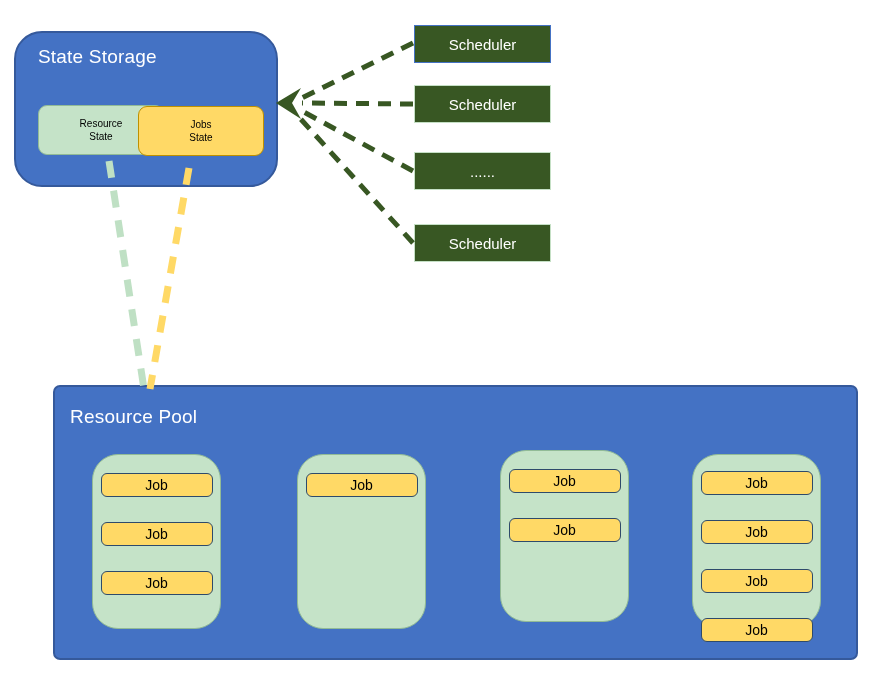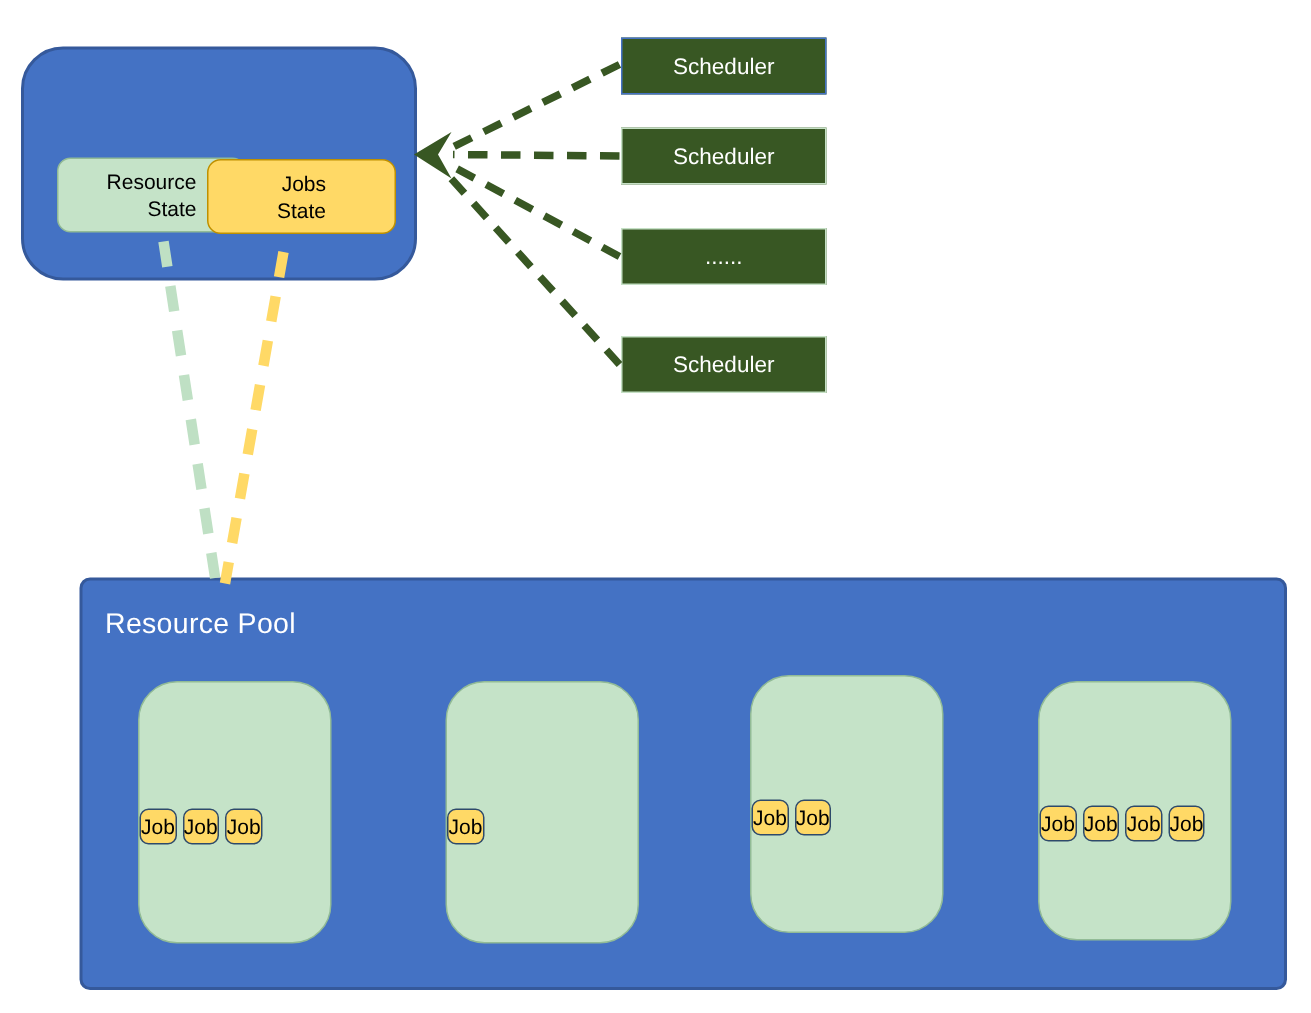--- a/index.html
+++ b/index.html
@@ -45,22 +45,22 @@
     position: absolute; left: 15px; top: 19px;
   }
 
   
   .state-child {
     position: absolute;
     width: 126px; height: 50px;
     border-radius: 9px;
     box-sizing: border-box;
     display: flex; align-items: center; justify-content: center;
-    text-align: right;
-    font-size: 14px;
+    text-align: center;
+    font-size: 10px;
     color: var(--text-black);
     white-space: pre-line;
     line-height: 1.3;
   }
   #resource-state {
     left: 22px; top: 72px;
     background: var(--light-green);
     border: 1px solid var(--light-green-border);
   }
   #jobs-state {
@@ -88,22 +88,23 @@
 
   
   .pool-node {
     position: absolute;
     width: 129px;
     background: var(--light-green);
     border: 1px solid var(--light-green-border);
     border-radius: 26px;
     box-sizing: border-box;
     display: flex;
+    flex-direction: column;
     align-items: center;
-    gap: 4px;
+    gap: 25px;
   }
   #pool-node-1 { left: 37px;  top: 67px; height: 175px; padding-top: 18px; }
   #pool-node-2 { left: 242px; top: 67px; height: 175px; padding-top: 18px; }
   #pool-node-3 { left: 445px; top: 63px; height: 172px; padding-top: 18px; }
   #pool-node-4 { left: 637px; top: 67px; height: 173px; padding-top: 16px; }
 
   .job {
     width: 112px; height: 24px;
     flex: 0 0 24px;
     background: var(--yellow);
@@ -142,20 +143,21 @@
     fill: none;
   }
   .arrow-head { fill: var(--dark-green); }
 </style>
 </head>
 <body>
 
 <div id="canvas">
 
   <div id="state-storage" class="blue-container">
+    <div class="container-title">State Storage</div>
     <div id="resource-state" class="state-child">Resource
 State</div>
     <div id="jobs-state" class="state-child">Jobs
 State</div>
   </div>
 
   <div id="scheduler-1" class="scheduler">Scheduler</div>
   <div id="scheduler-2" class="scheduler">Scheduler</div>
   <div id="scheduler-3" class="scheduler">......</div>
   <div id="scheduler-4" class="scheduler">Scheduler</div>

